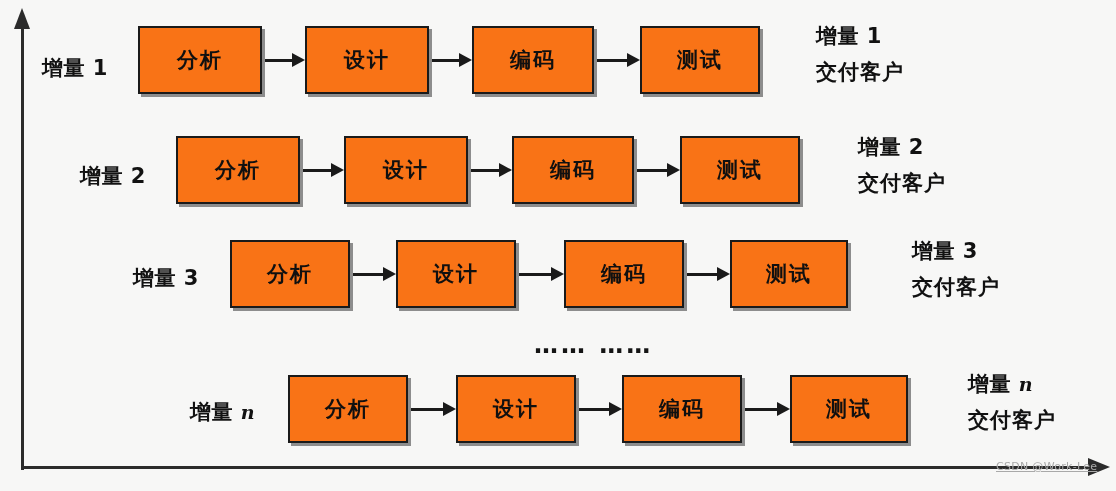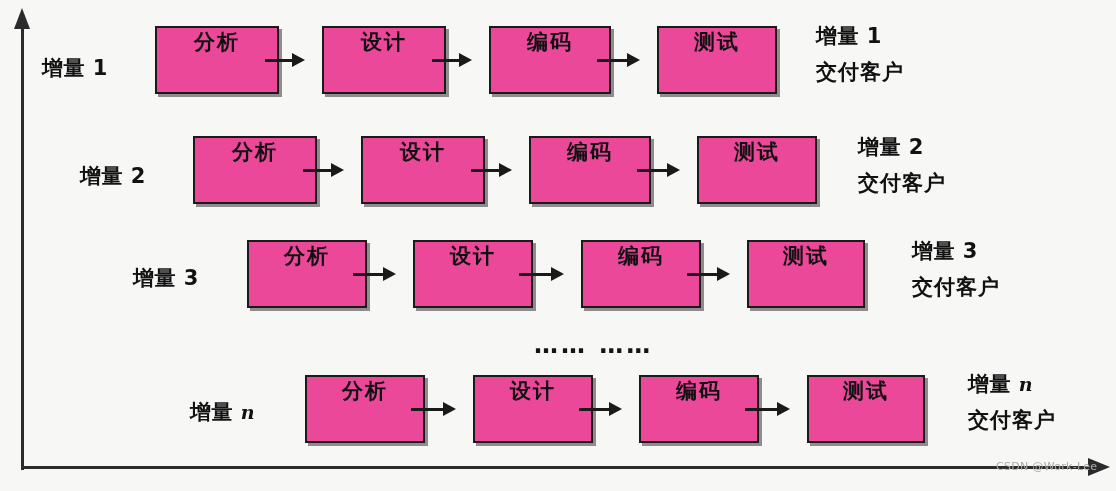--- a/index.html
+++ b/index.html
@@ -55,28 +55,27 @@
     white-space:nowrap;
     font-weight:600;
     letter-spacing:.5px;
   }
   .row-label .idx{font-style:normal;font-weight:600;}
   .row-label .idx.ital{font-style:italic;font-family:"DejaVu Serif","Liberation Serif",serif;font-size:19px;}
 
   
   .pbox{
     position:absolute;
-    background:#ec4899;
+    background:#f97316;
     border:2px solid #1a1a1a;
     box-shadow:3px 3px 0 0 #8d8d8d;
     display:flex;
-    align-items:flex-start;
+    align-items:center;
     justify-content:center;
     box-sizing:border-box;
-    margin-left:17px;
   }
   .pbox span{
     font-size:21px;
     color:#101010;
     font-weight:600;
     letter-spacing:2px;
   }
 
   
   .arrow{position:absolute;height:14px;}
@@ -133,20 +132,21 @@
 
   
   .watermark{
     position:absolute;
     left:996px; top:460px;
     font-size:11px;
     color:#a9a9a9;
     letter-spacing:.3px;
     white-space:nowrap;
     font-family:"DejaVu Sans","Liberation Sans",sans-serif;
+    text-decoration:underline;
   }
 </style>
 </head>
 <body>
 
 <div id="canvas">
 
   <div class="axis-v-line"></div>
   <div class="axis-v-head"></div>
   <div class="axis-h-line"></div>

